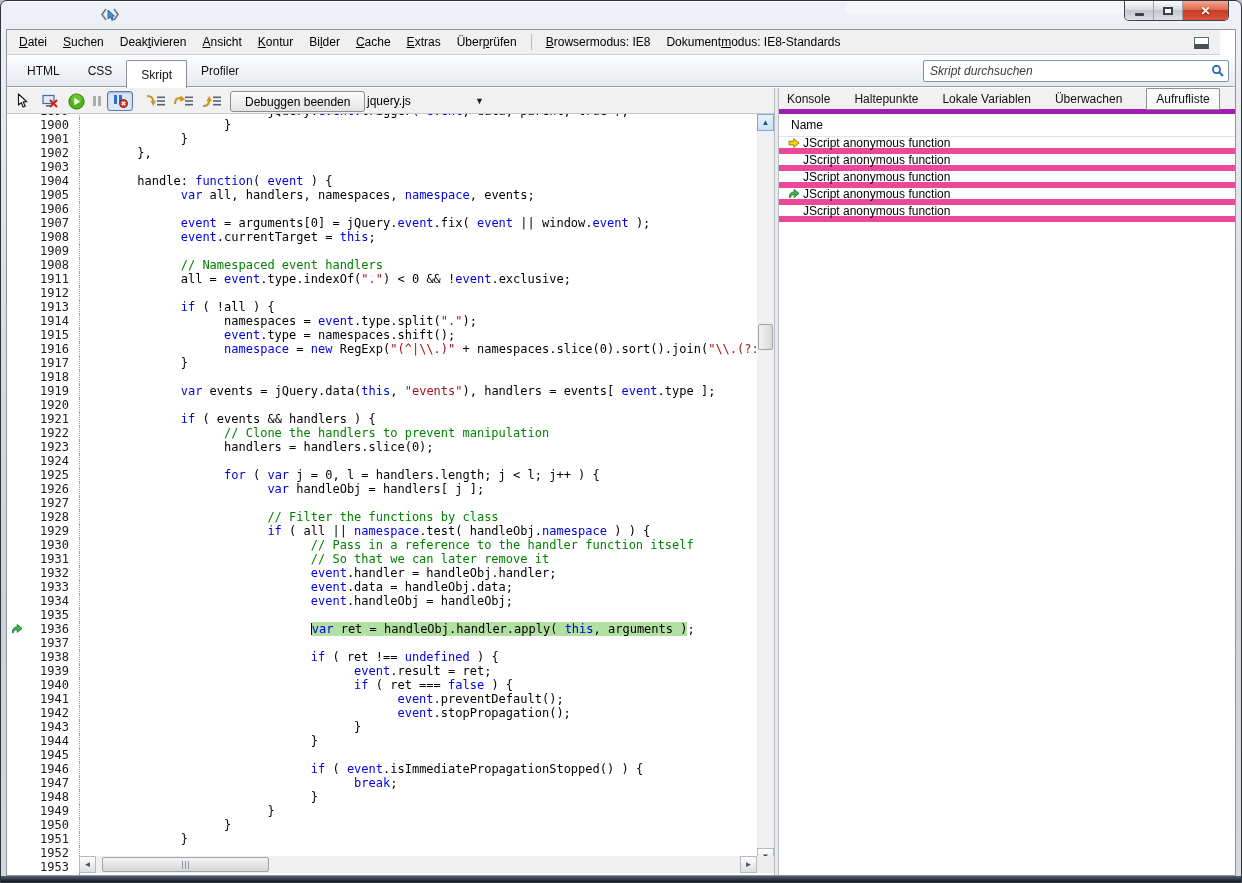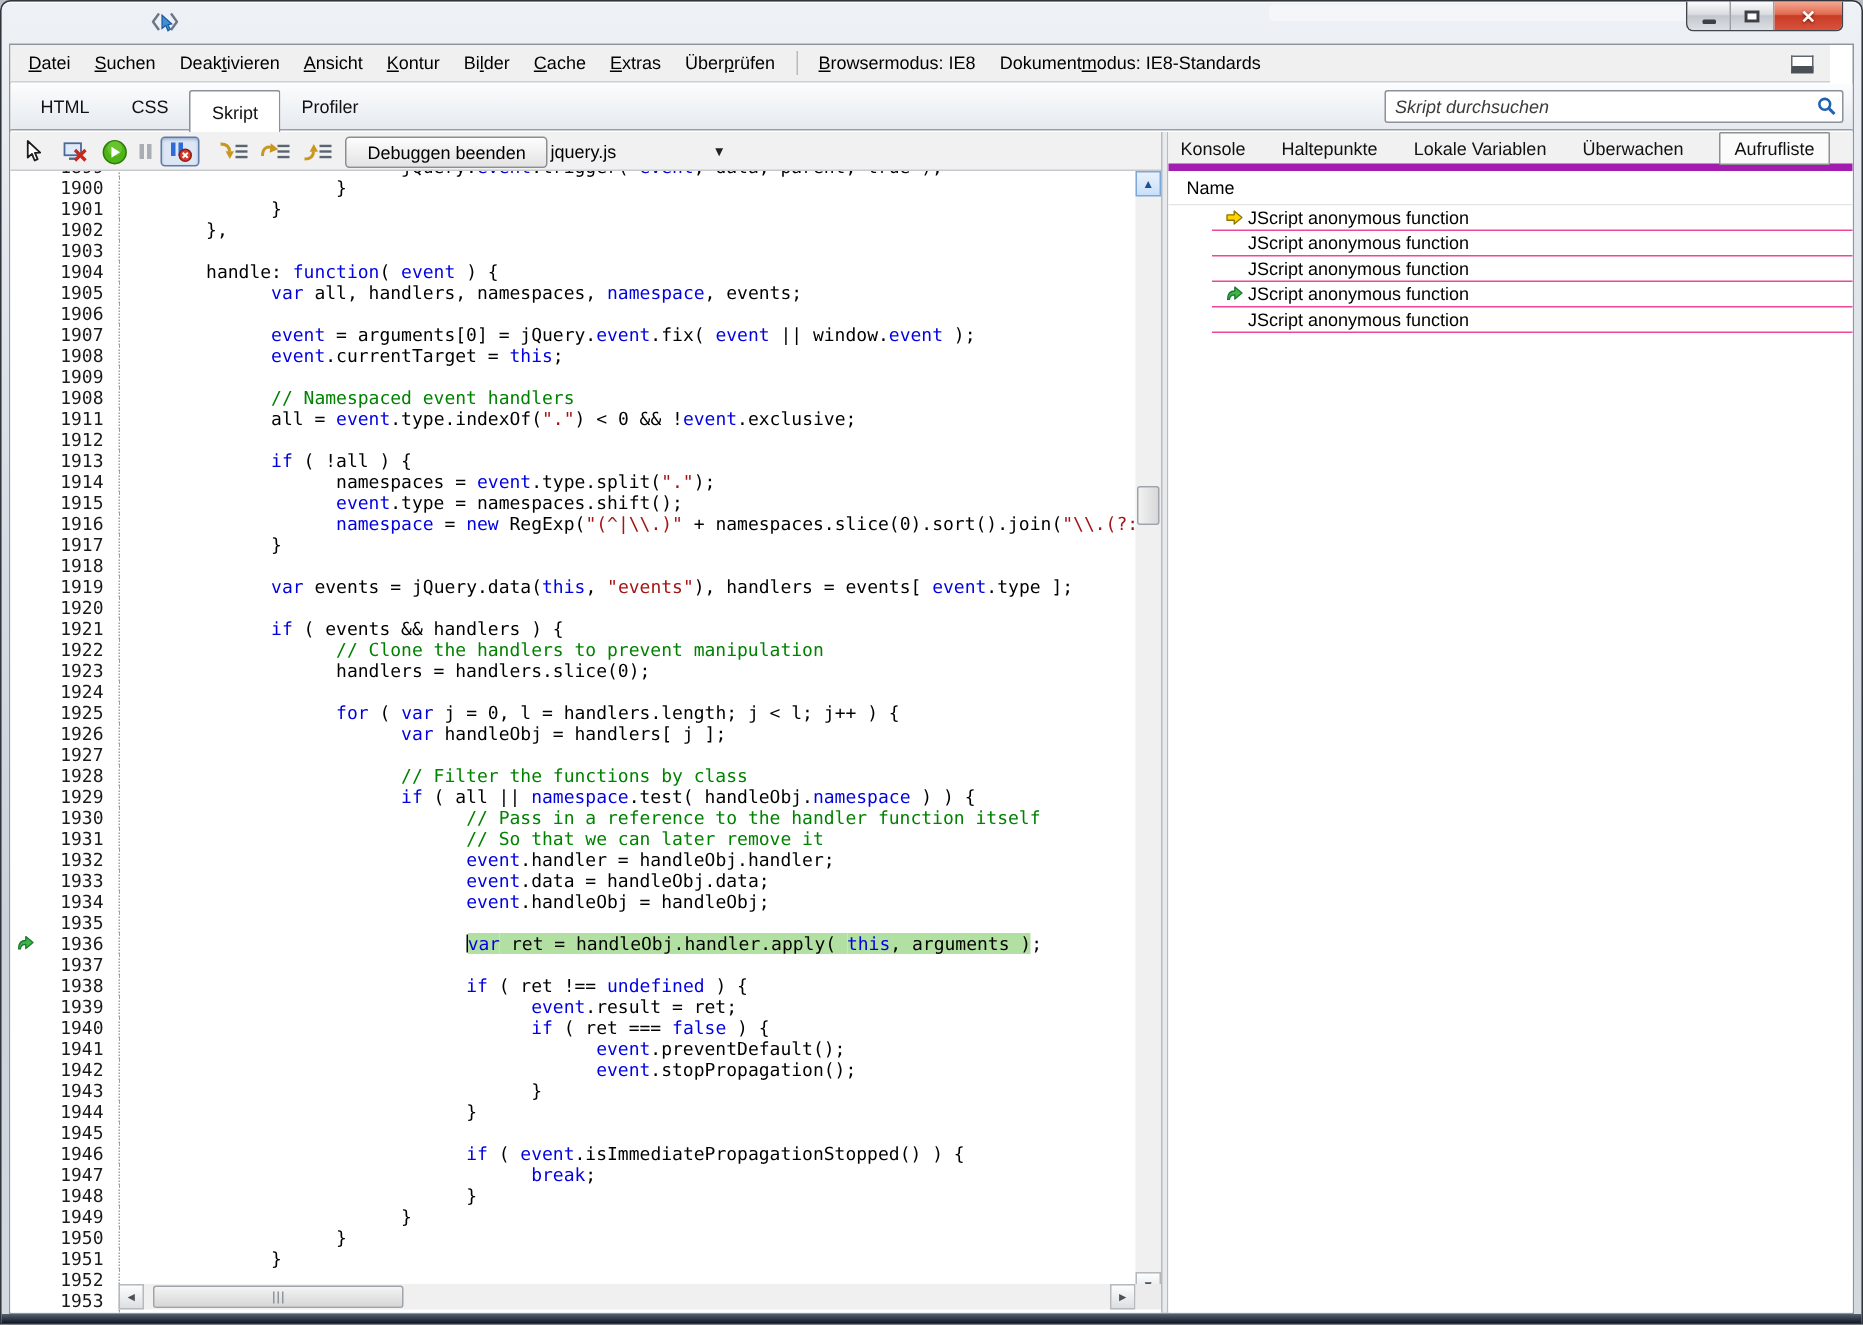--- a/index.html
+++ b/index.html
@@ -74,21 +74,21 @@
   .pauselines i { display:inline-block; width:3px; height:10px; background:#a9aeb5; margin:0 1px; }
 
   
   .rtabs { position:absolute; left:0; right:0; top:0; height:26px; background:#f1f1f1;
     border-bottom:5px solid #a21caf; display:flex; align-items:center; padding-left:8px; gap:24px; }
   .rtab { color:#111; }
   .rtab.active { border:1px solid #909090; background:#fbfbfb; padding:3px 9px; border-radius:1px; }
   .cs-header { position:absolute; left:0; right:0; top:26px; height:23px; background:#fff;
     border-bottom:1px solid #e3e3e3; display:flex; align-items:center; padding-left:12px; }
   .cs-rows { position:absolute; left:0; right:0; top:49px; bottom:0; background:#fff; }
-  .cs-row { height:17px; display:flex; align-items:center; border-bottom:1px solid #ec4899;margin-left:29px; }
+  .cs-row { height:17px; display:flex; align-items:center; border-bottom:6px solid #ec4899; }
   .cs-ic { width:18px; margin-left:6px; display:flex; justify-content:center; flex:none; }
   .cs-label { color:#000; }
 
   
   .code-view { position:absolute; left:0; right:0; top:26px; bottom:0; background:#fff; overflow:hidden; }
   .code-scroll { margin-top:-10px; }
   .code-row { height:14px; display:flex; white-space:pre; width:750px; overflow:hidden;
     font:12px/14px "DejaVu Sans Mono", monospace; }
   .gut { width:20px; flex:none; position:relative; }
   .gut svg { position:absolute; left:4px; top:1px; }

